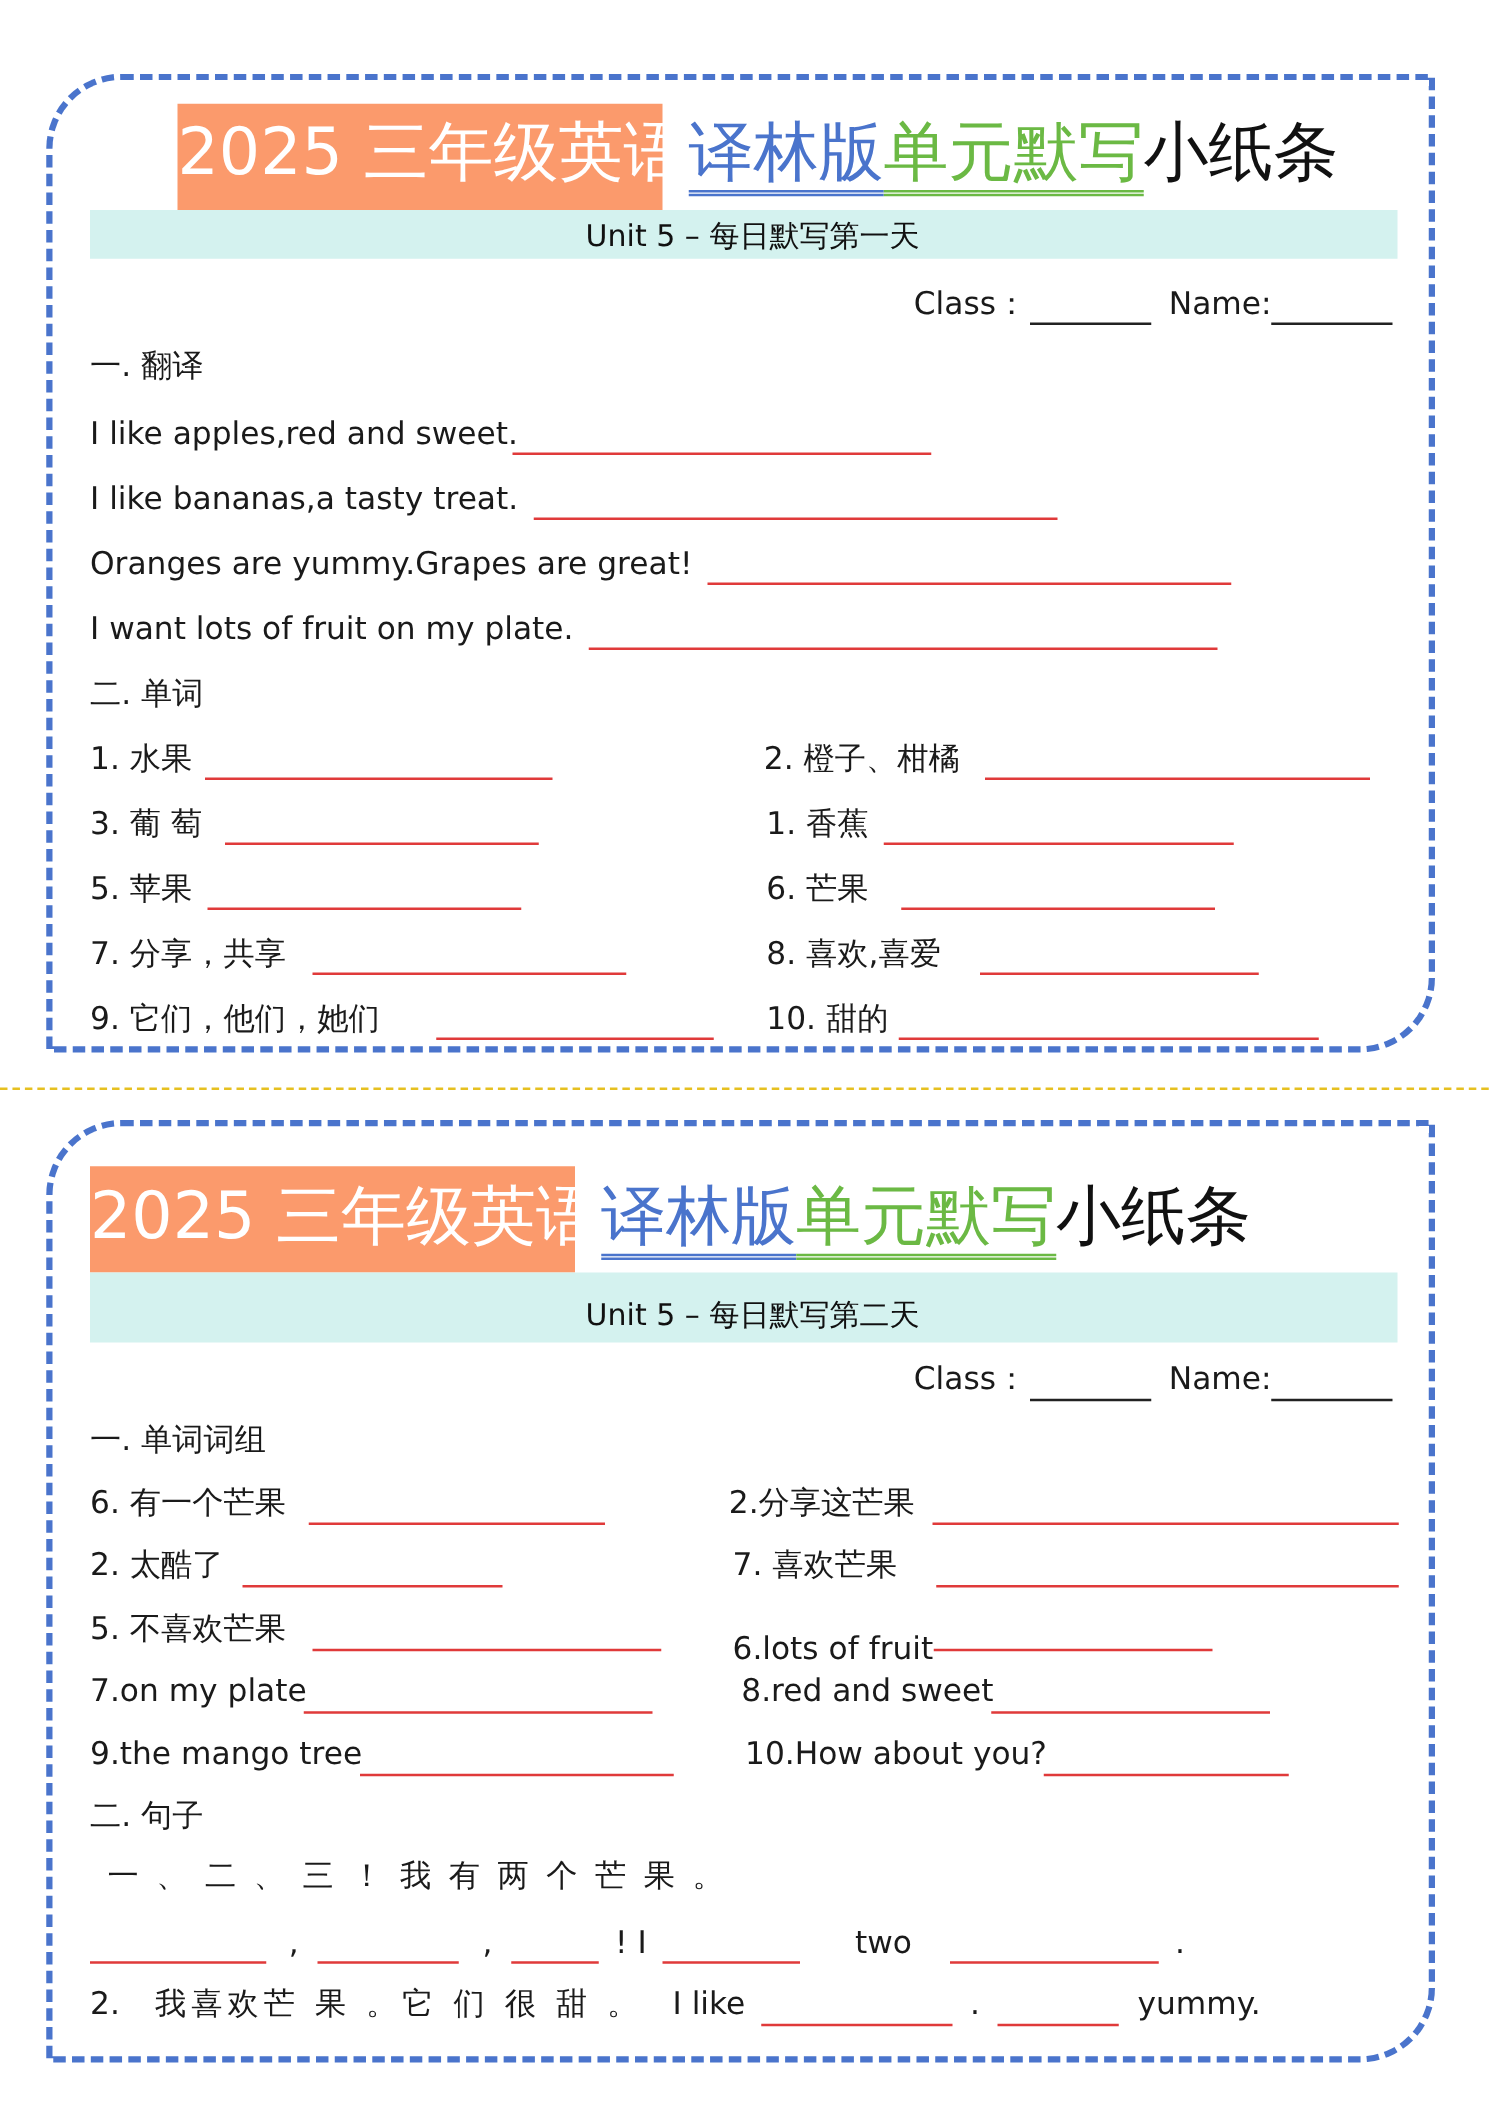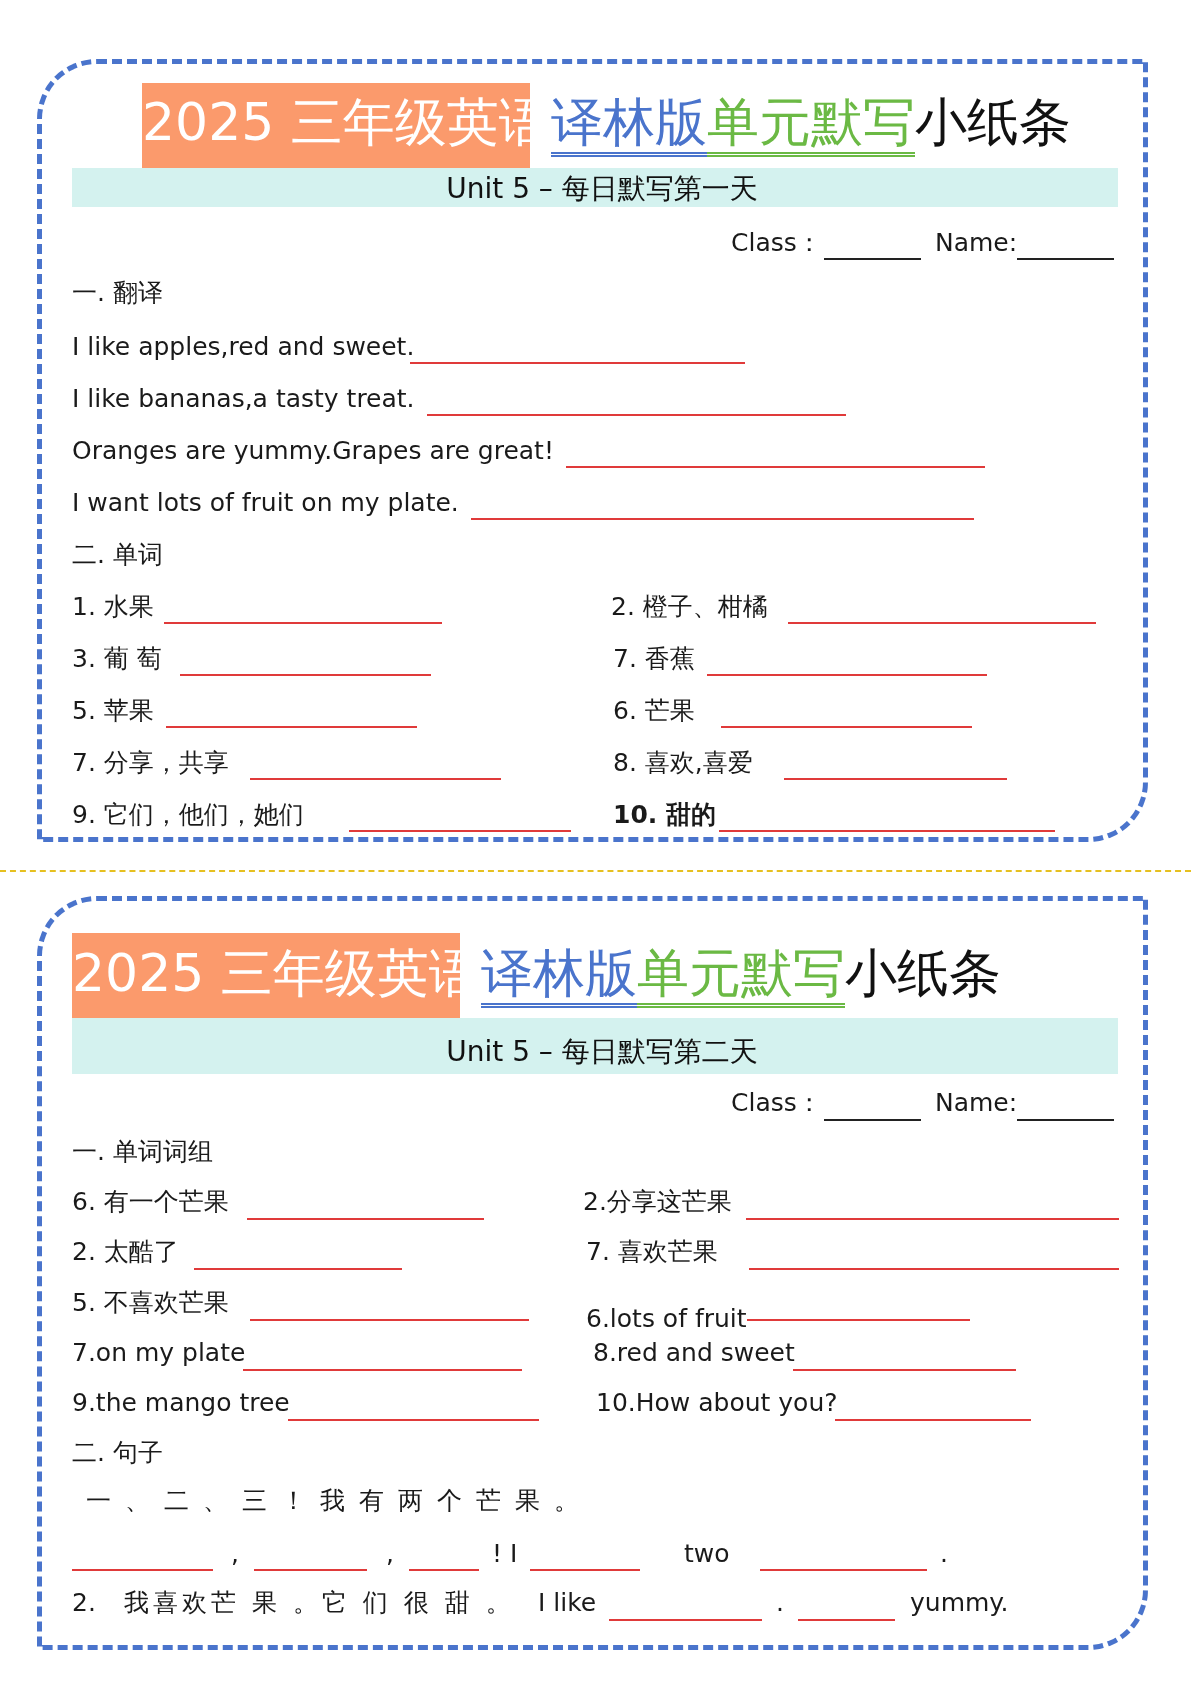--- a/index.html
+++ b/index.html
@@ -13,21 +13,21 @@
   .cutline { position:absolute; left:0; top:870px; width:1191px; height:0;
              border-top:2px dashed #e6c020; }
   .orange-box { position:absolute; background:#fb9a6c; }
   .cyan-bar { position:absolute; background:#d4f2ef; }
   .title { position:absolute; font-size:52px; line-height:60px; white-space:nowrap;
            font-family:"DejaVu Sans",sans-serif; }
   .title .t-white { color:#ffffff;margin-top:32px; }
   .title .t-blue { color:#4a74cc; border-bottom:5px double #4a74cc; }
   .title .t-green { color:#6bb944; border-bottom:5px double #6bb944; }
   .title .t-black { color:#111; }
-  .subtitle { position:absolute; font-size:28px; line-height:32px; white-space:nowrap;
+  .subtitle { position:absolute; font-size:24px; line-height:32px; white-space:nowrap;
               transform:translateX(-50%); }
   .txt { position:absolute; font-size:25px; line-height:30px; white-space:nowrap; color:#1a1a1a; }
   .red-line { position:absolute; height:0; border-top:2px solid #e03a3a; }
   .black-line { position:absolute; height:0; border-top:2px solid #222; }
   .spaced { letter-spacing:14px;font-family:Liberation Mono, monospace; }
 </style>
 </head>
 <body>
 
 <div class="frame top"></div>
@@ -60,36 +60,36 @@
 
 <div class="txt" style="left:72px;top:540px;">二.  单词</div>
 
 <div class="txt" style="left:72px;top:592px;">1.  水果</div>
 <div class="red-line" style="left:164px;top:622px;width:278px;"></div>
 <div class="txt" style="left:611px;top:592px;">2.  橙子、柑橘</div>
 <div class="red-line" style="left:788px;top:622px;width:308px;"></div>
 
 <div class="txt" style="left:72px;top:644px;">3.  葡  萄</div>
 <div class="red-line" style="left:180px;top:674px;width:251px;"></div>
-<div class="txt" style="left:613px;top:644px;">7.  香蕉</div>
+<div class="txt" style="left:613px;top:644px;">1.  香蕉</div>
 <div class="red-line" style="left:707px;top:674px;width:280px;"></div>
 
 <div class="txt" style="left:72px;top:696px;">5.  苹果</div>
 <div class="red-line" style="left:166px;top:726px;width:251px;"></div>
 <div class="txt" style="left:613px;top:696px;">6.  芒果</div>
 <div class="red-line" style="left:721px;top:726px;width:251px;"></div>
 
 <div class="txt" style="left:72px;top:748px;">7.  分享，共享</div>
 <div class="red-line" style="left:250px;top:778px;width:251px;"></div>
 <div class="txt" style="left:613px;top:748px;">8.  喜欢,喜爱</div>
 <div class="red-line" style="left:784px;top:778px;width:223px;"></div>
 
 <div class="txt" style="left:72px;top:800px;">9.  它们，他们，她们</div>
 <div class="red-line" style="left:349px;top:830px;width:222px;"></div>
-<div class="txt" style="left:613px;top:800px;font-weight:bold;">10.  甜的</div>
+<div class="txt" style="left:613px;top:800px;">10.  甜的</div>
 <div class="red-line" style="left:719px;top:830px;width:336px;"></div>
 
 <div class="orange-box" style="left:72px;top:933px;width:388px;height:85px;"></div>
 <div class="cyan-bar" style="left:72px;top:1018px;width:1046px;height:56px;"></div>
 
 <div class="title" style="left:72px;top:943px;">
   <span class="t-white">2025 三年级英语</span><span class="t-blue">译林版</span><span class="t-green">单元默写</span><span class="t-black">小纸条</span>
 </div>
 <div class="subtitle" style="left:602px;top:1036px;">Unit 5 –  每日默写第二天</div>
 

